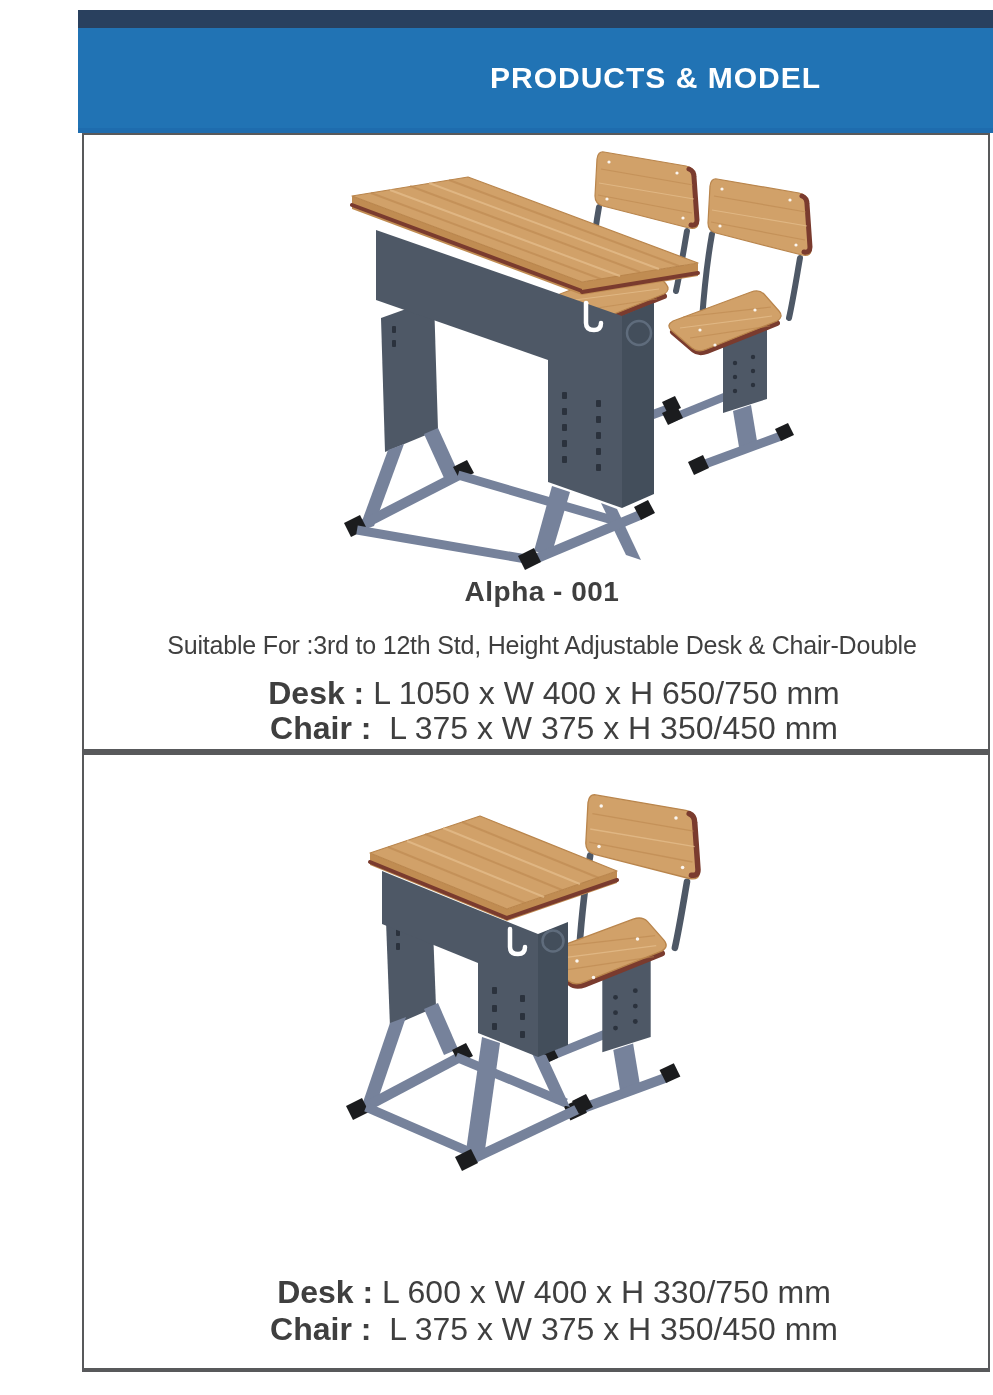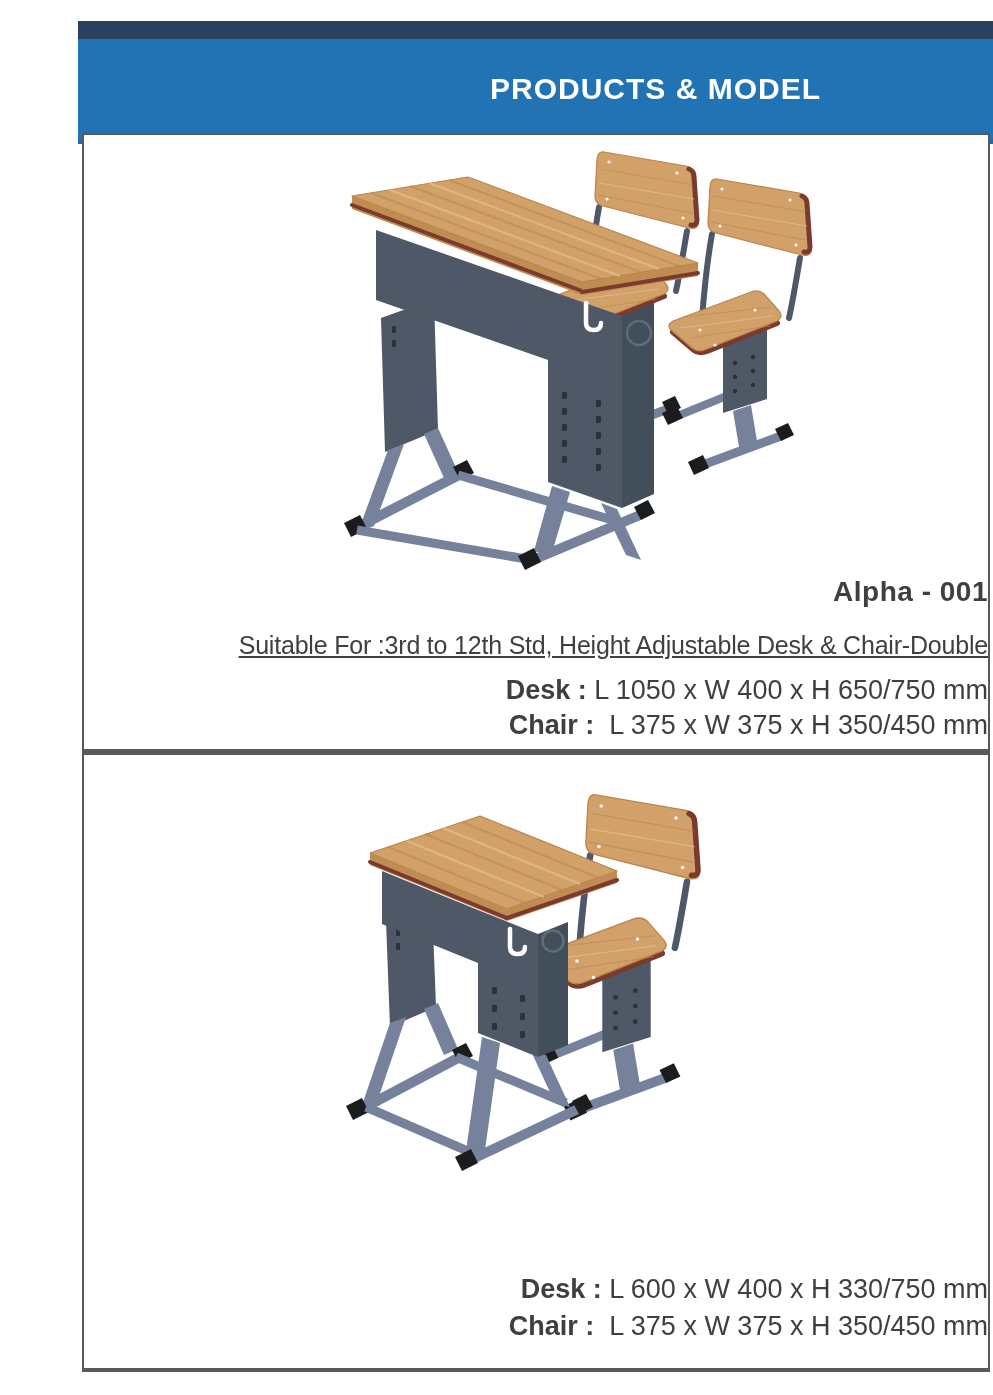--- a/index.html
+++ b/index.html
@@ -1,38 +1,38 @@
 <!DOCTYPE html>
 <html style="--c-navy: #29405E; --c-blue: #2173B4; --c-blue_edge: #1E6CAE; --c-border: #58595B; --c-text: #3F3F3F; --c-wood: #D1A169; --c-wood_light: #E4BE8C; --c-wood_dark: #B9854C; --c-wood_edge: #C08C52; --c-trim: #7A3B2E; --c-frame: #4E5866; --c-frame_dark: #434E5B; --c-frame_light: #5F6C7C; --c-leg: #76829B; --c-foot: #1B1C1E; --c-hole: #2B323D;"><head>
 <meta charset="utf-8">
 <style>
   html,body{margin:0;padding:0;}
   body{
     width:993px;height:1395px;position:relative;background:#ffffff;
     font-family:"Liberation Sans",sans-serif;overflow:hidden;
   }
-  .header{position:absolute;left:78px;top:21px;width:915px;height:123px;border-radius:24px;}
+  .header{position:absolute;left:78px;top:10px;width:915px;height:123px;border-radius:24px;}
   .header-strip{height:18px;background:var(--c-navy);}
   .header-main{height:100px;background:var(--c-blue);border-bottom:5px solid var(--c-blue_edge);}
   .header-title{
     line-height:100px;text-align:center;padding-left:240px;color:#ffffff;
     font-size:30px;font-weight:bold;letter-spacing:1px;white-space:nowrap;
   }
   .product-box{position:absolute;left:82px;width:904px;background:#ffffff;border:2px solid var(--c-border);}
   .box1{top:133px;height:614px;border-bottom-width:3px;}
   .box2{top:752px;height:613px;border-top-width:3px;border-bottom-width:4px;}
   .figure{position:absolute;}
   .fig1{left:196px;top:5px;width:570px;height:430px;}
   .fig2{left:246px;top:26px;width:450px;height:410px;}
-  .caption-line{position:absolute;left:0;right:0;text-align:right;color:var(--c-text);white-space:nowrap;padding-left:12px;}
+  .caption-line{position:absolute;left:0;right:0;text-align:center;color:var(--c-text);white-space:nowrap;padding-left:12px;}
   .model{font-size:28px;font-weight:bold;letter-spacing:.5px;}
   .desc{letter-spacing:-.2px;}
-  .box1 .desc{font-size:25px;text-decoration:underline;}
+  .box1 .desc{font-size:25px;}
   .box2 .desc{font-size:24px;}
-  .spec{font-size:27px;margin-left:24px;}
+  .spec{font-size:32px;margin-left:24px;}
   .spec .lbl{font-weight:bold;}
   .box1 .model{top:441px}
   .box1 .desc{top:496px}
   .box1 .spec-desk{top:540px}
   .box1 .spec-chair{top:575px}
   .box2 .model{top:442px}
   .box2 .desc{top:484px}
   .box2 .spec-desk{top:519px}
   .box2 .spec-chair{top:556px}
 

